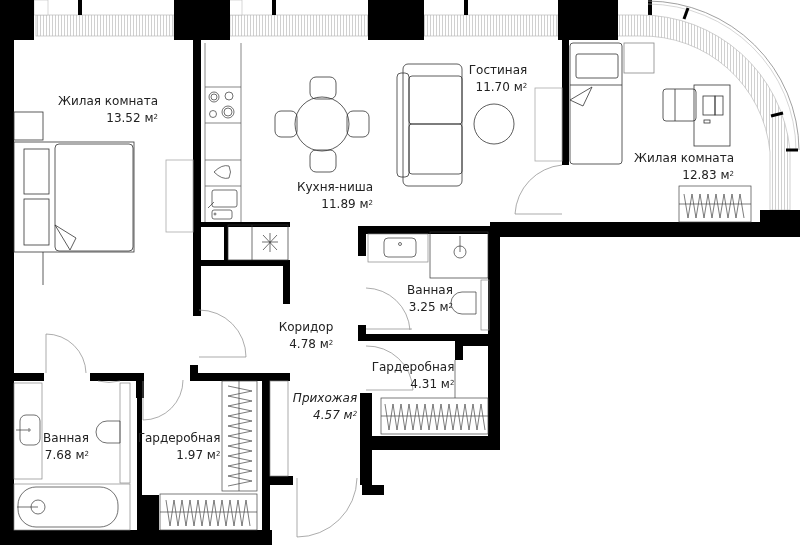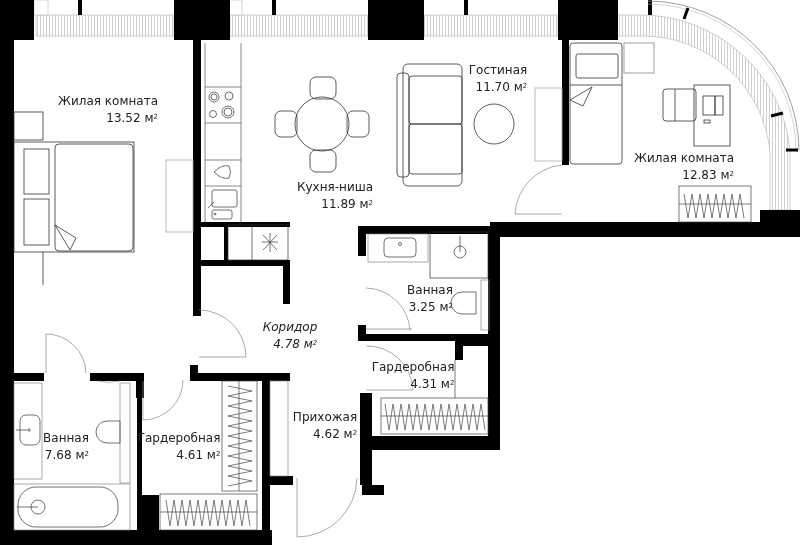--- a/index.html
+++ b/index.html
@@ -243,36 +243,36 @@
 <div class="room-label" style="left:684px; top:150px;">
   <div>Жилая комната</div>
   <div class="area"><span>12.83</span> <span>м</span><sup>2</sup></div>
 </div>
 
 <div class="room-label" style="left:430px; top:282px;">
   <div>Ванная</div>
   <div class="area"><span>3.25</span> <span>м</span><sup>2</sup></div>
 </div>
 
-<div class="room-label" style="left:290px; top:319px;font-style:italic;">
+<div class="room-label" style="left:306px; top:319px;">
   <div>Коридор</div>
   <div class="area"><span>4.78</span> <span>м</span><sup>2</sup></div>
 </div>
 
 <div class="room-label" style="left:413px; top:359px;">
   <div>Гардеробная</div>
   <div class="area"><span>4.31</span> <span>м</span><sup>2</sup></div>
 </div>
 
 <div class="room-label" style="left:66px; top:430px;">
   <div>Ванная</div>
   <div class="area"><span>7.68</span> <span>м</span><sup>2</sup></div>
 </div>
 
 <div class="room-label" style="left:179px; top:430px;">
   <div>Гардеробная</div>
-  <div class="area"><span>4.61</span> <span>м</span><sup>2</sup></div>
-</div>
-
-<div class="room-label" style="left:325px; top:409px;">
+  <div class="area"><span>1.97</span> <span>м</span><sup>2</sup></div>
+</div>
+
+<div class="room-label" style="left:325px; top:390px;font-style:italic;">
   <div>Прихожая</div>
-  <div class="area"><span>4.62</span> <span>м</span><sup>2</sup></div>
+  <div class="area"><span>4.57</span> <span>м</span><sup>2</sup></div>
 </div>
 
 </body></html>

